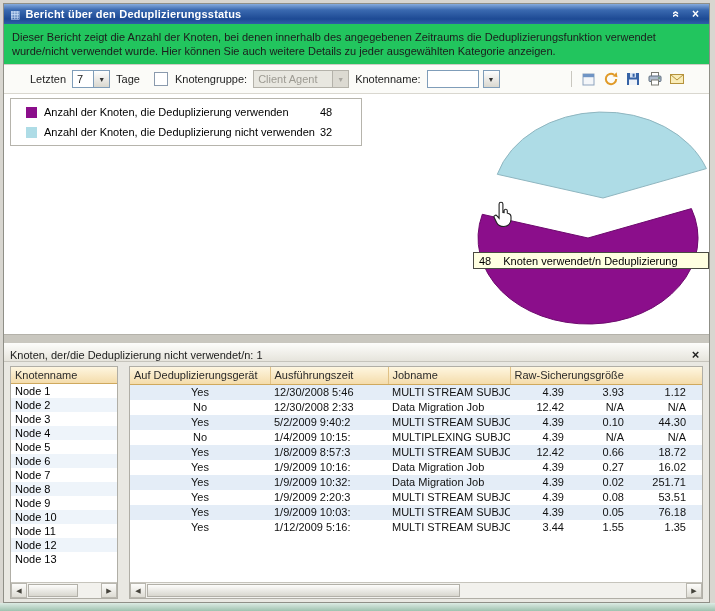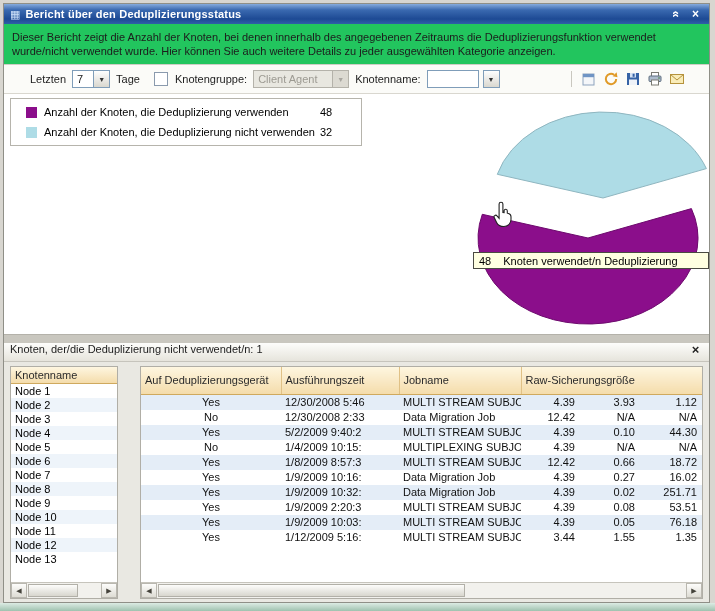--- a/index.html
+++ b/index.html
@@ -51,40 +51,40 @@
   .hand{position:absolute;left:488px;top:106px;}
   .chart-tooltip{position:absolute;right:0;top:158px;width:236px;height:17px;background:#ffffe1;
        border:1px solid #4a4a42;box-sizing:border-box;display:flex;align-items:center;font-size:11px;
        padding:0 5px;color:#000;}
   .tt-val{margin-right:12px;}
 
   .panel-gap{flex:0 0 8px;background:#c9c7bf;border-top:1px solid #b4b2aa;}
 
   
   .details{flex:1;display:flex;flex-direction:column;background:#e9e8e2;min-height:0;}
-  .details-header{flex:0 0 18px;display:flex;align-items:flex-start;padding:0 6px;font-size:11px;
+  .details-header{flex:0 0 18px;display:flex;align-items:flex-end;padding:0 6px;font-size:11px;
        background:linear-gradient(#fdfdfb,#e6e4dc);border-bottom:1px solid #c6c4bc;color:#1c1c1c;}
   .details-title{flex:1;white-space:nowrap;overflow:hidden;}
   .details-close{width:15px;text-align:center;font-weight:bold;font-size:13px;color:#222;line-height:1;}
-  .details-body{flex:1;display:flex;gap:22px;padding:4px 6px 3px 6px;min-height:0;}
+  .details-body{flex:1;display:flex;gap:11px;padding:4px 6px 3px 6px;min-height:0;}
 
   .node-panel{flex:0 0 108px;display:flex;flex-direction:column;border:1px solid #b0aea6;
        background:#fff;overflow:hidden;box-sizing:border-box;}
   .grid-header{flex:0 0 17px;box-sizing:border-box;background:linear-gradient(#fef6e0,#f4dcab);
        border-bottom:1px solid #cfa95e;font-size:11px;padding:0 4px;color:#2a2a2a;
        display:flex;align-items:center;white-space:nowrap;overflow:hidden;}
   .node-body{flex:1;overflow:hidden;}
   .node-row{height:14px;line-height:15px;font-size:11px;padding:0 4px;white-space:nowrap;overflow:hidden;}
   .node-row.alt{background:#eef4fa;}
 
   .table-panel{flex:1;display:flex;flex-direction:column;border:1px solid #b0aea6;background:#fff;
        overflow:hidden;box-sizing:border-box;min-width:0;}
   .table-wrap{flex:1;overflow:hidden;background:#fff;}
   table.grid{border-collapse:collapse;table-layout:fixed;width:100%;}
-  table.grid th{height:27px;box-sizing:border-box;background:linear-gradient(#fef6e0,#f4dcab);
+  table.grid th{height:17px;box-sizing:border-box;background:linear-gradient(#fef6e0,#f4dcab);
        border-bottom:1px solid #cfa95e;border-right:1px solid #e0c186;font-size:11px;font-weight:normal;
        color:#2a2a2a;text-align:left;padding:0 4px;white-space:nowrap;overflow:hidden;}
   table.grid th:last-child{border-right:none;}
   table.grid td{height:15px;font-size:11px;padding:0 4px;white-space:nowrap;overflow:hidden;color:#111;}
   table.grid tr.alt{background:#e4edf7;}
   td.c0{text-align:center;}
   td.c3,td.c4,td.c5{text-align:right;}
 
   
   .hscroll{flex:0 0 15px;display:flex;align-items:stretch;background:#f2f1ed;border-top:1px solid #c6c4bc;}

